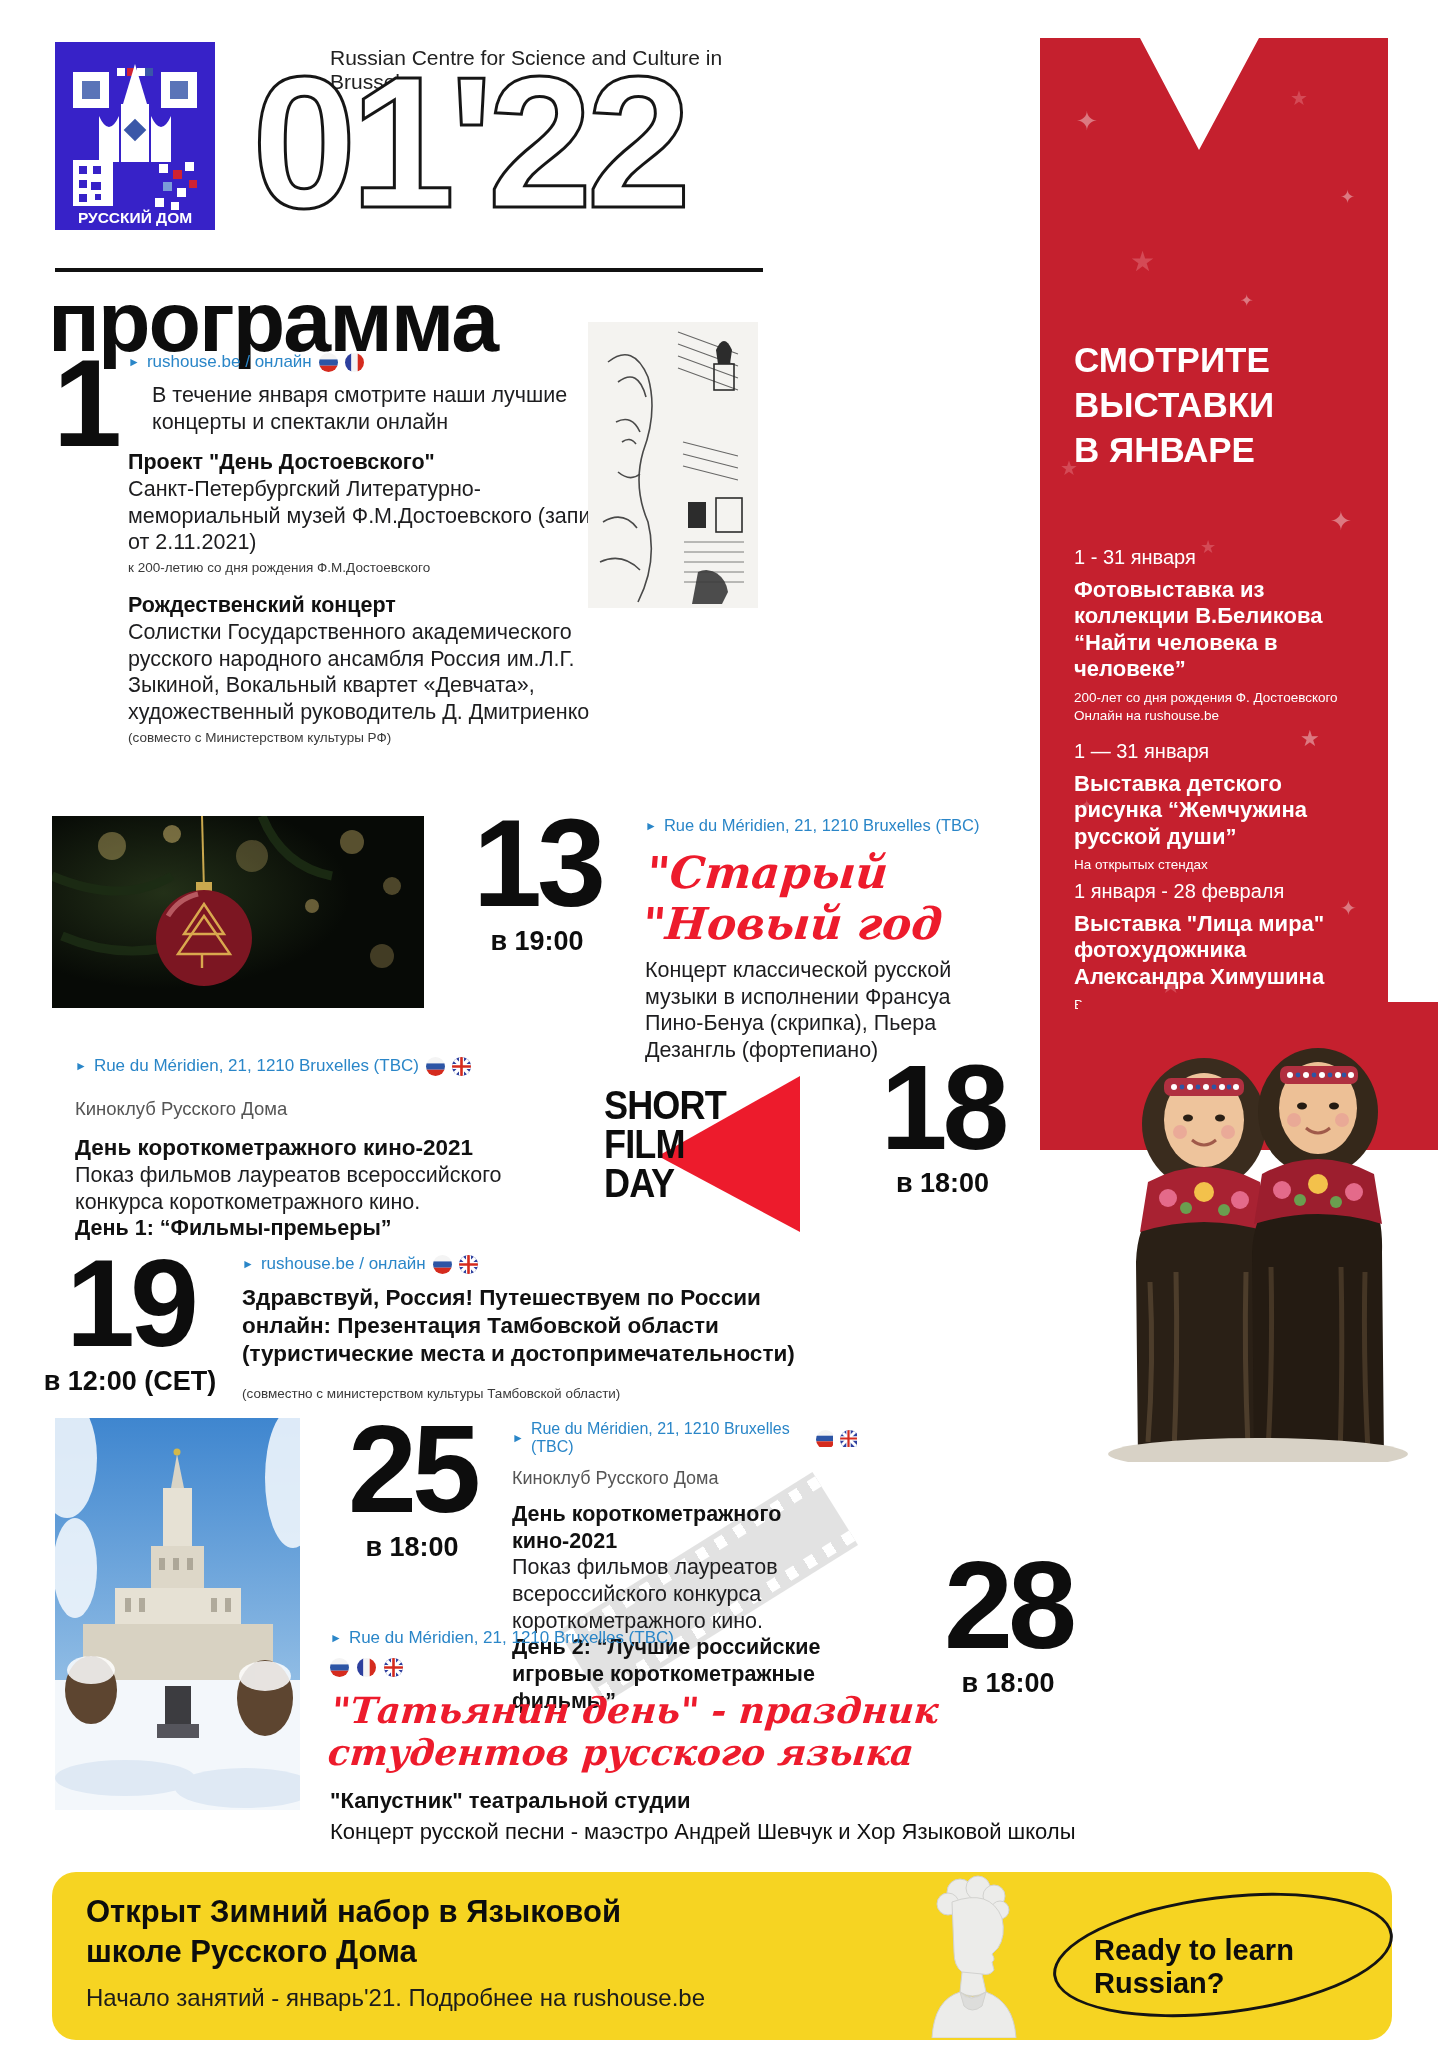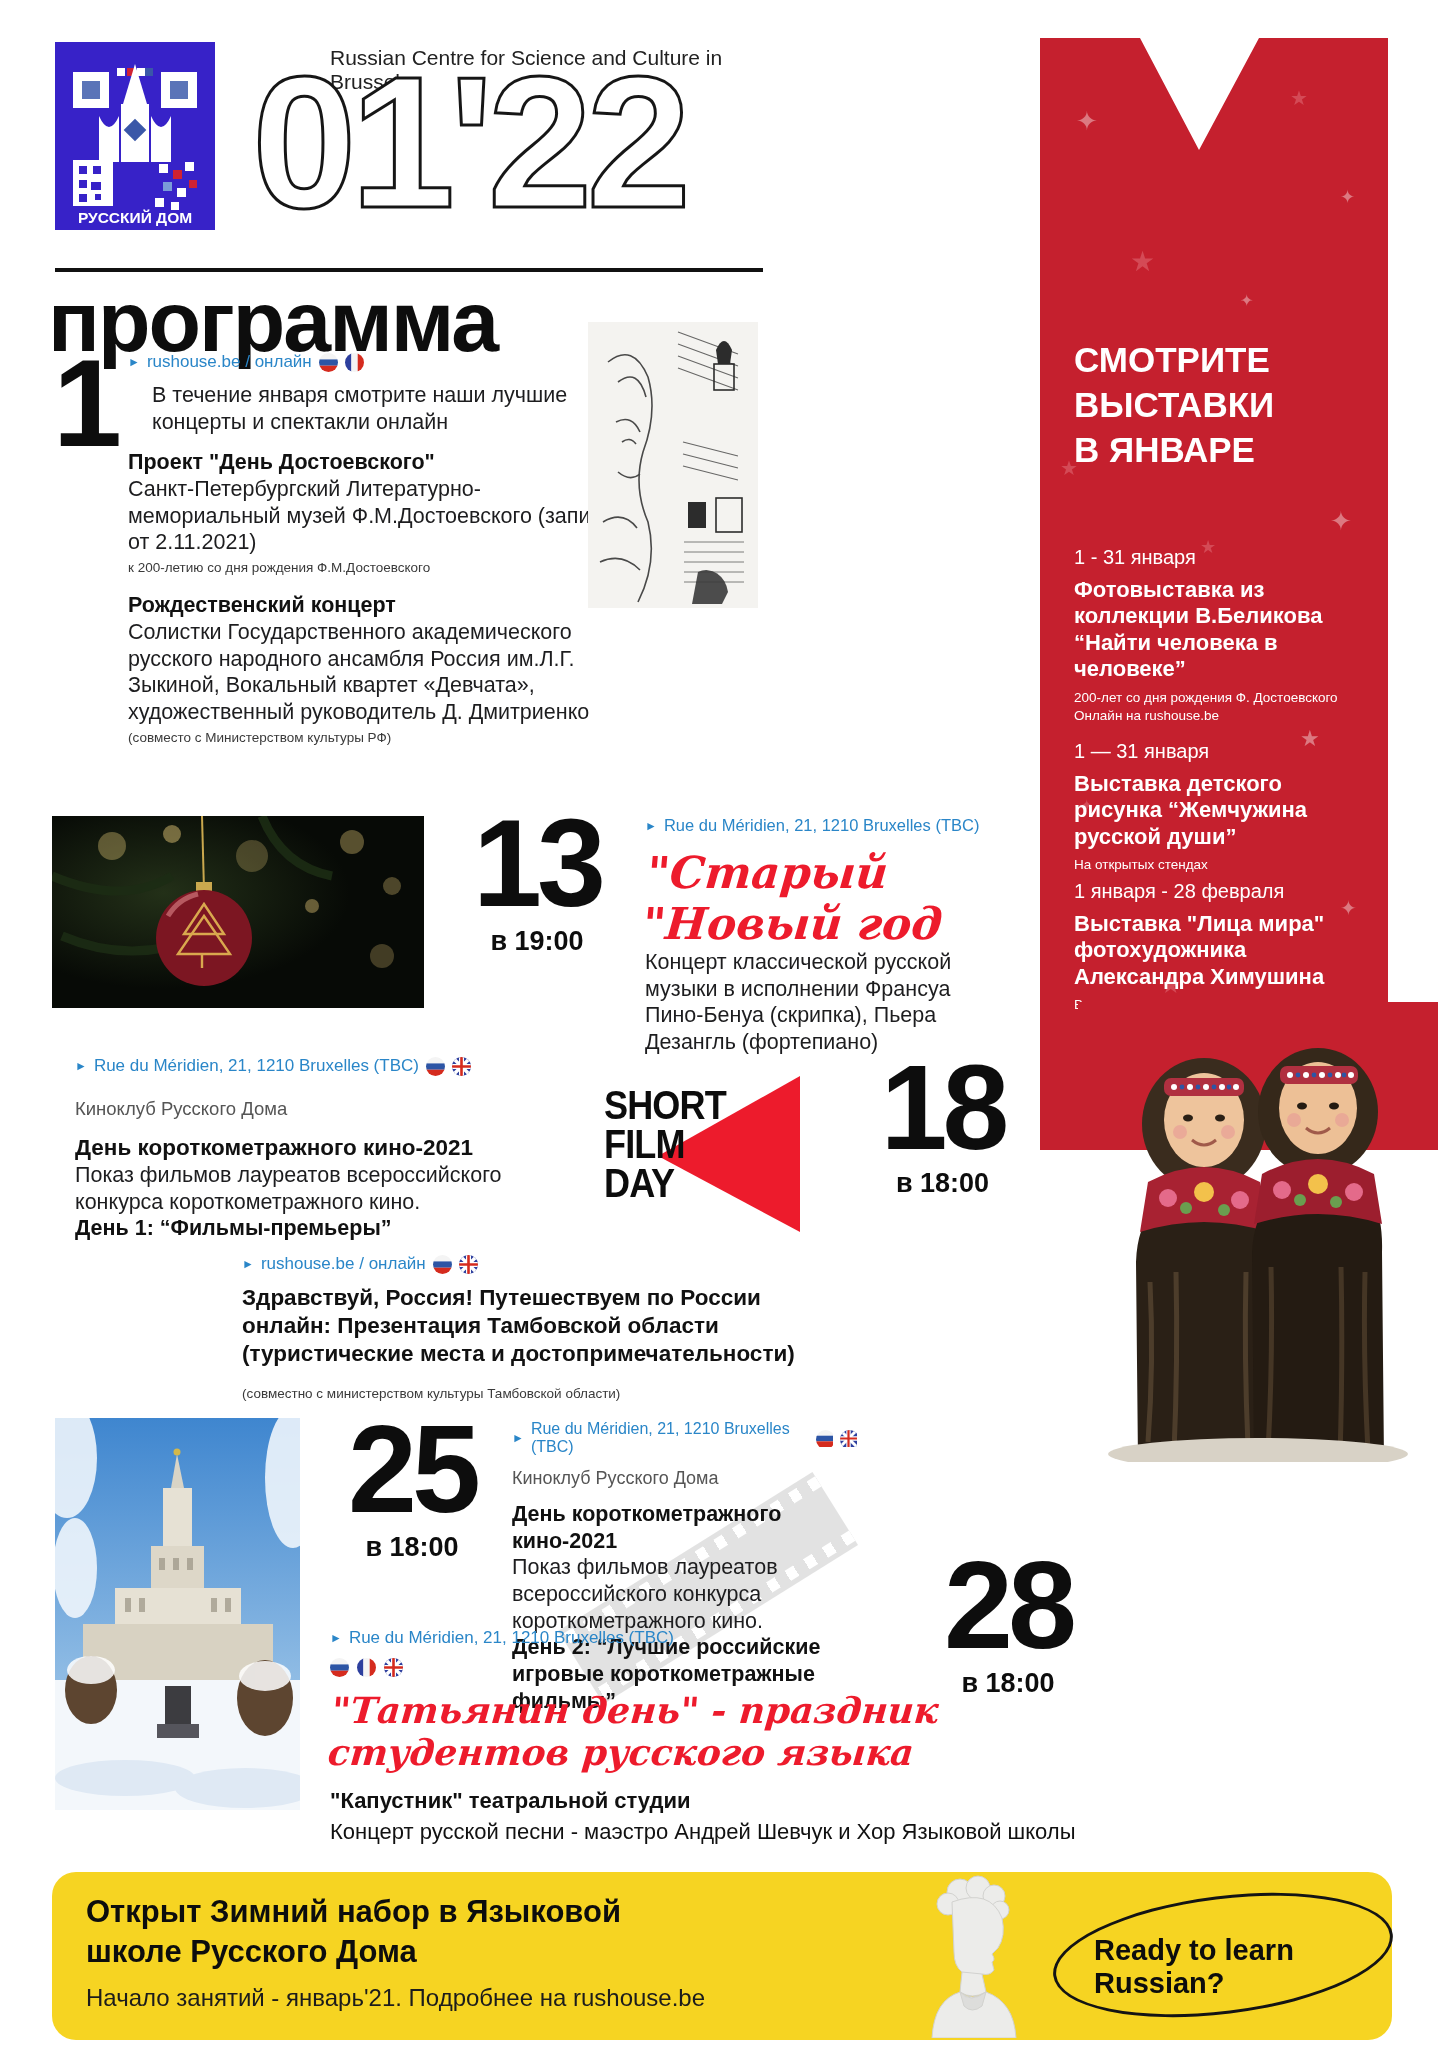--- a/index.html
+++ b/index.html
@@ -199,21 +199,21 @@
     <div class="num">13</div>
     <div class="time">в 19:00</div>
   </div>
 
   <div class="abs" style="left:645px;top:816px;width:365px;">
     <div class="venue" style="font-size:16.5px;">
       <span class="marker">►</span>
       <span>Rue du Méridien, 21, 1210 Bruxelles (TBC)</span>
     </div>
     <div class="script-t" style="font-size:44px;margin-top:12px;">"Старый "Новый год</div>
-    <div class="body-t" style="margin-top:0;width:350px;">Концерт классической русской музыки в исполнении Франсуа Пино-Бенуа (скрипка), Пьера Дезангль (фортепиано)</div>
+    <div class="body-t" style="margin-top:8px;width:350px;">Концерт классической русской музыки в исполнении Франсуа Пино-Бенуа (скрипка), Пьера Дезангль (фортепиано)</div>
   </div>
 
   <div class="abs" style="left:75px;top:1056px;width:530px;">
     <div class="venue">
       <span class="marker">►</span>
       <span>Rue du Méridien, 21, 1210 Bruxelles (TBC)</span>
       <span class="flag"><svg width="19" height="19">
             <g clip-path="url(#c1)">
               <rect width="19" height="6.4" fill="#f4f4f4"></rect>
               <rect y="6.4" width="19" height="6.3" fill="#2d55a5"></rect>
@@ -247,20 +247,24 @@
       <div class="sfd-line">FILM</div>
       <div class="sfd-line">DAY</div>
     </div>
   </div>
 
   <div class="abs" style="left:855px;top:1052px;width:175px;">
     <div class="num" style="font-size:120px;">18</div>
     <div class="time">в 18:00</div>
   </div>
 
+  <div class="abs" style="left:30px;top:1246px;width:200px;">
+    <div class="num">19</div>
+    <div class="time">в 12:00 (CET)</div>
+  </div>
   <div class="abs" style="left:242px;top:1254px;width:620px;">
     <div class="venue">
       <span class="marker">►</span>
       <span>rushouse.be / онлайн</span>
       <span class="flag"><svg width="19" height="19">
             <g clip-path="url(#c1)">
               <rect width="19" height="6.4" fill="#f4f4f4"></rect>
               <rect y="6.4" width="19" height="6.3" fill="#2d55a5"></rect>
               <rect y="12.7" width="19" height="6.3" fill="#d52b1e"></rect>
             </g>

